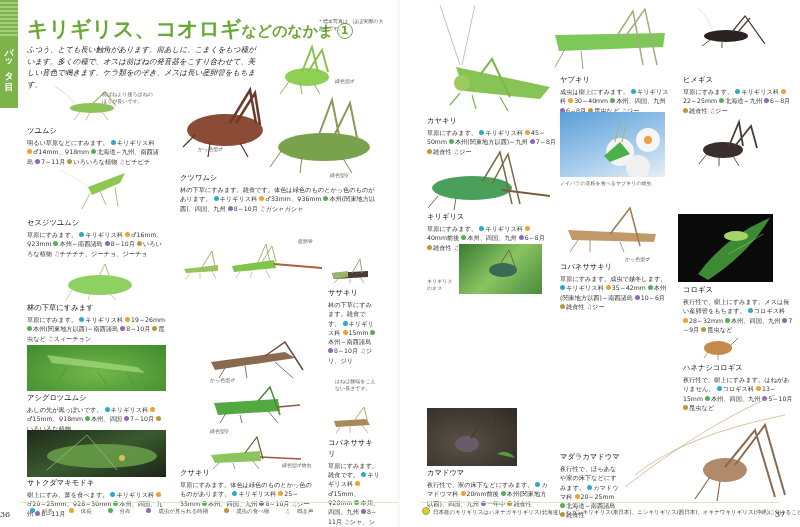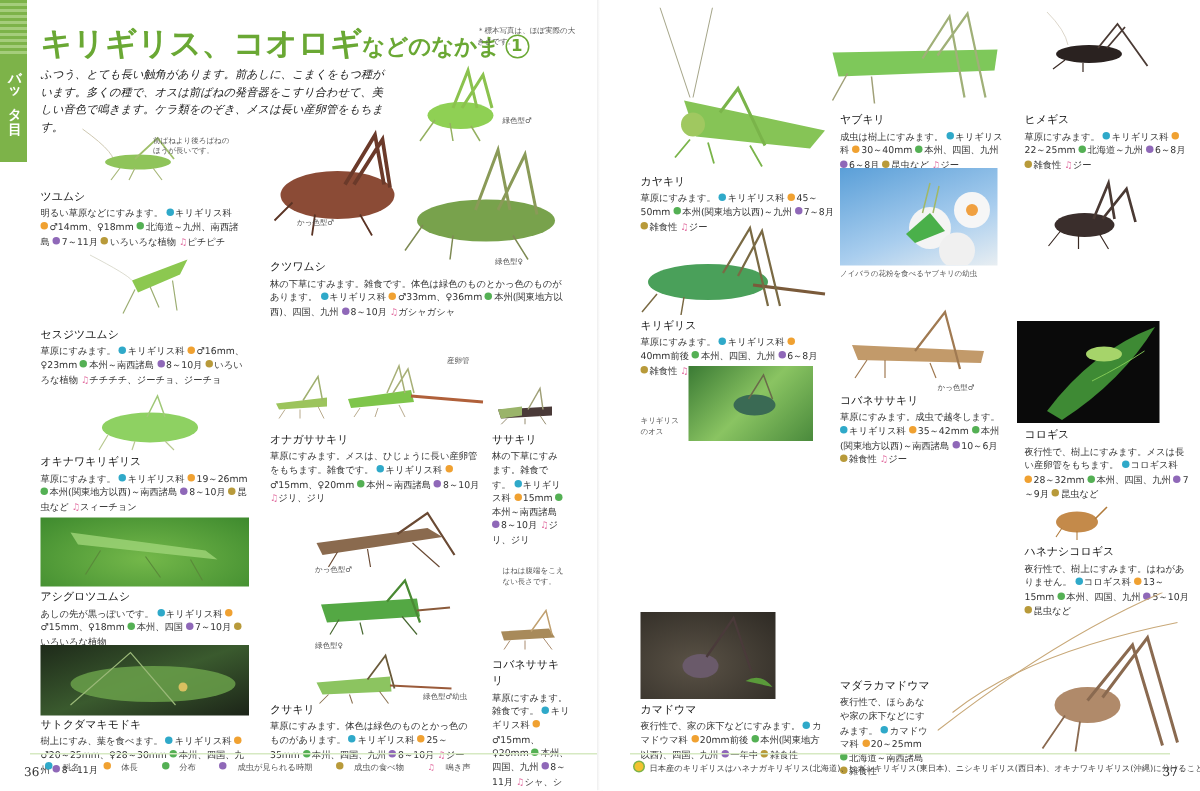--- a/index.html
+++ b/index.html
@@ -112,21 +112,21 @@
     <span class="dot d-food"></span><span>いろいろな植物</span>
     <span class="music">♫</span><span>チチチチ、ジーチョ、ジーチョ</span>
   </div>
 
   <svg class="bug" style="left:60px;top:260px" width="75" height="42">
     <ellipse cx="40" cy="25" rx="32" ry="10" fill="#8ed162"></ellipse>
     <path d="M38 18 L45 4 L50 18" stroke="#a0c878" stroke-width="1" fill="none"></path>
     <path d="M12 30 L6 40 M30 34 L28 40 M50 34 L56 40" stroke="#b8c890" stroke-width="0.8"></path>
   </svg>
   <div class="entry" style="left:27px;top:303px;width:140px">
-    <span class="name">オキナワキリギリス</span>
+    <span class="name">林の下草にすみます</span>
     <span>草原にすみます。</span>
     <span class="dot d-fam"></span><span>キリギリス科</span>
     <span class="dot d-size"></span><span>19～26mm</span>
     <span class="dot d-dist"></span><span>本州(関東地方以西)～南西諸島</span>
     <span class="dot d-time"></span><span>8～10月</span>
     <span class="dot d-food"></span><span>昆虫など</span>
     <span class="music">♫</span><span>スィーチョン</span>
   </div>
 
   <div class="photo" style="left:27px;top:345px;width:139px;height:46px;background:radial-gradient(ellipse at 50% 60%, #74b84a, #3e8a2e);">
@@ -184,29 +184,20 @@
   </svg>
   <div class="caption" style="left:298px;top:238px">産卵管</div>
 
   <svg class="bug" style="left:328px;top:255px" width="45" height="28">
     <path d="M4 18 L40 16 L40 22 L6 24 Z" fill="#4a3a38"></path>
     <path d="M4 18 L20 16 L20 22 L6 24 Z" fill="#9ab46a"></path>
     <path d="M24 18 L32 4 L34 18" stroke="#a0a078" stroke-width="1" fill="none"></path>
     <path d="M10 24 L6 28 M22 24 L22 28 M32 22 L36 28" stroke="#8a8060" stroke-width="0.6"></path>
   </svg>
 
-  <div class="entry" style="left:180px;top:288px;width:140px">
-    <span class="name">オナガササキリ</span>
-    <span>草原にすみます。メスは、ひじょうに長い産卵管をもちます。雑食です。</span>
-    <span class="dot d-fam"></span><span>キリギリス科</span>
-    <span class="dot d-size"></span><span>♂15mm、♀20mm</span>
-    <span class="dot d-dist"></span><span>本州～南西諸島</span>
-    <span class="dot d-time"></span><span>8～10月</span>
-    <span class="music">♫</span><span>ジリ、ジリ</span>
-  </div>
 
   <div class="entry" style="left:328px;top:288px;width:50px">
     <span class="name">ササキリ</span>
     <span>林の下草にすみます。雑食です。</span>
     <span class="dot d-fam"></span><span>キリギリス科</span>
     <span class="dot d-size"></span><span>15mm</span>
     <span class="dot d-dist"></span><span>本州～南西諸島</span>
     <span class="dot d-time"></span><span>8～10月</span>
     <span class="music">♫</span><span>ジリ、ジリ</span>
   </div>
@@ -252,21 +243,21 @@
     <span class="name">コバネササキリ</span>
     <span>草原にすみます。雑食です。</span>
     <span class="dot d-fam"></span><span>キリギリス科</span>
     <span class="dot d-size"></span><span>♂15mm、♀20mm</span>
     <span class="dot d-dist"></span><span>本州、四国、九州</span>
     <span class="dot d-time"></span><span>8～11月</span>
     <span class="music">♫</span><span>シャ、シャ、シャ</span>
   </div>
 
   <div class="footer-left"></div>
-  <div class="page-num" style="left:16px">36</div>
+  <div class="page-num" style="left:0">36</div>
   <div class="legend">
     <span><span class="dot d-fam"></span><span>科名</span></span>
     <span><span class="dot d-size"></span><span>体長</span></span>
     <span><span class="dot d-dist"></span><span>分布</span></span>
     <span><span class="dot d-time"></span><span>成虫が見られる時期</span></span>
     <span><span class="dot d-food"></span><span>成虫の食べ物</span></span>
     <span><span class="music">♫</span><span>鳴き声</span></span>
   </div>
 </div>
 

